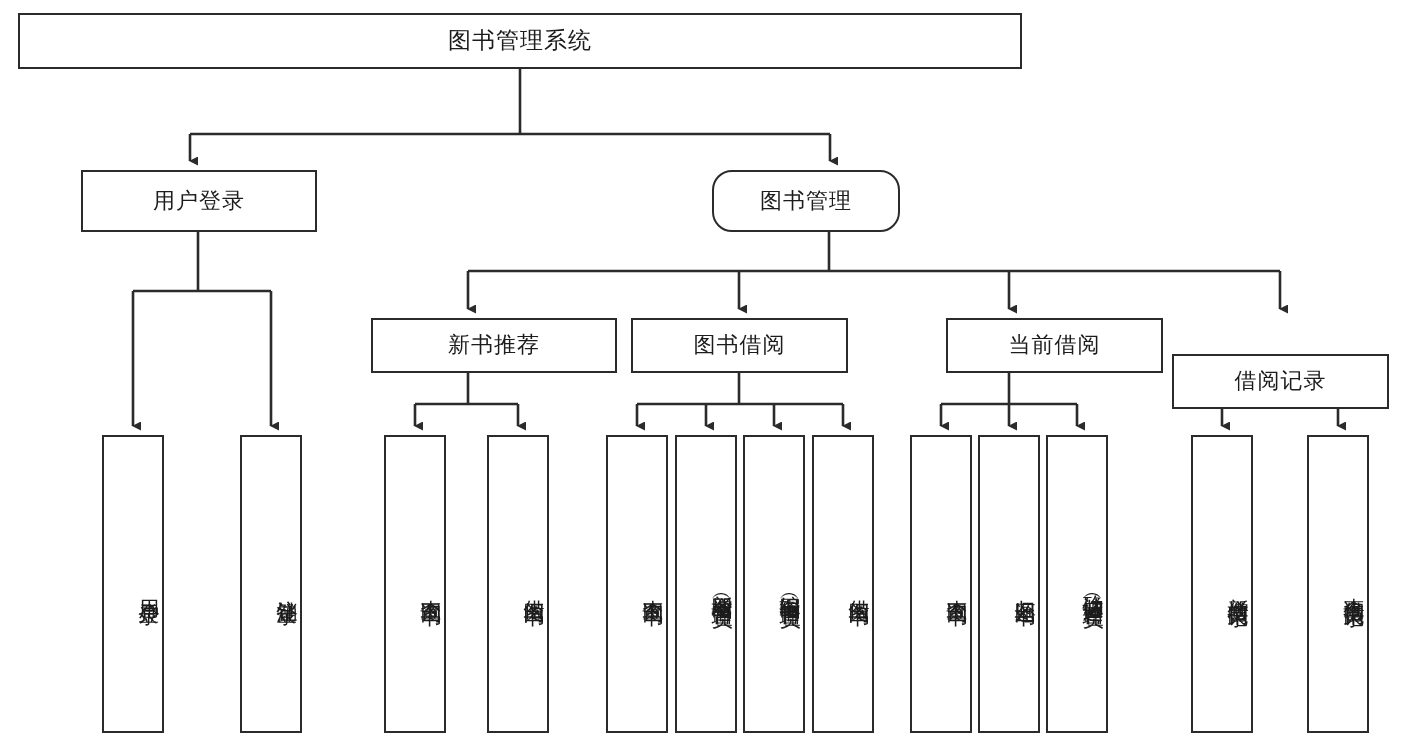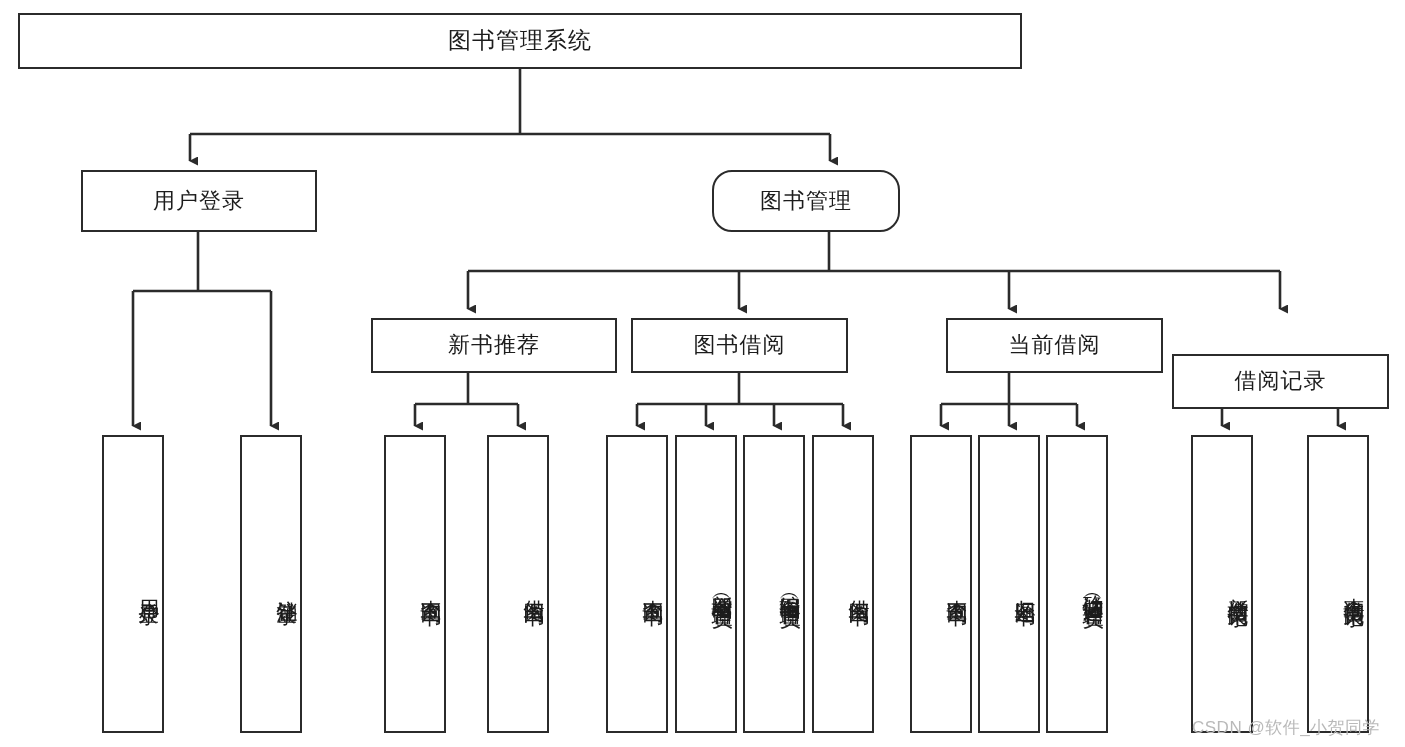--- a/index.html
+++ b/index.html
@@ -175,15 +175,14 @@
     <span class="vlabel">确认归还（管理员）</span>
   </div>
 
   <div class="node vert" style="left:1191px; top:435px; width:62px; height:298px;">
     <span class="vlabel">新增借阅记录</span>
   </div>
   <div class="node vert" style="left:1307px; top:435px; width:62px; height:298px;">
     <span class="vlabel">查询借阅记录</span>
   </div>
 
-  <div class="watermark" style="left:1192px; top:716px;">CSDN @软件_小贺同学</div>
 
 </div>
 
 </body></html>

